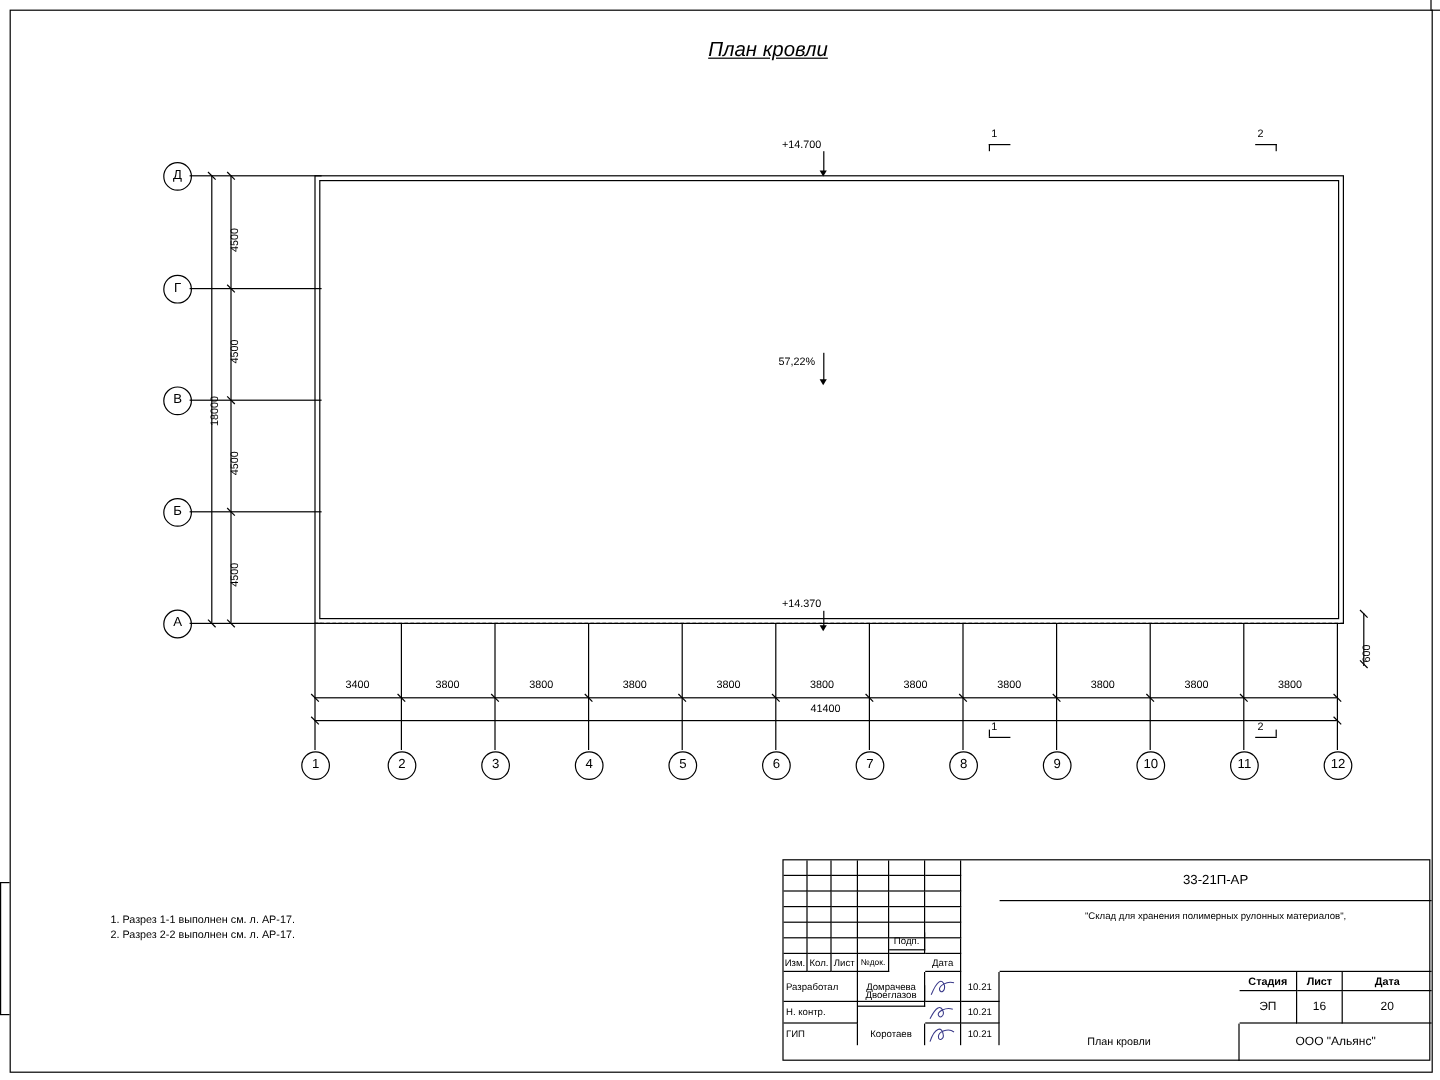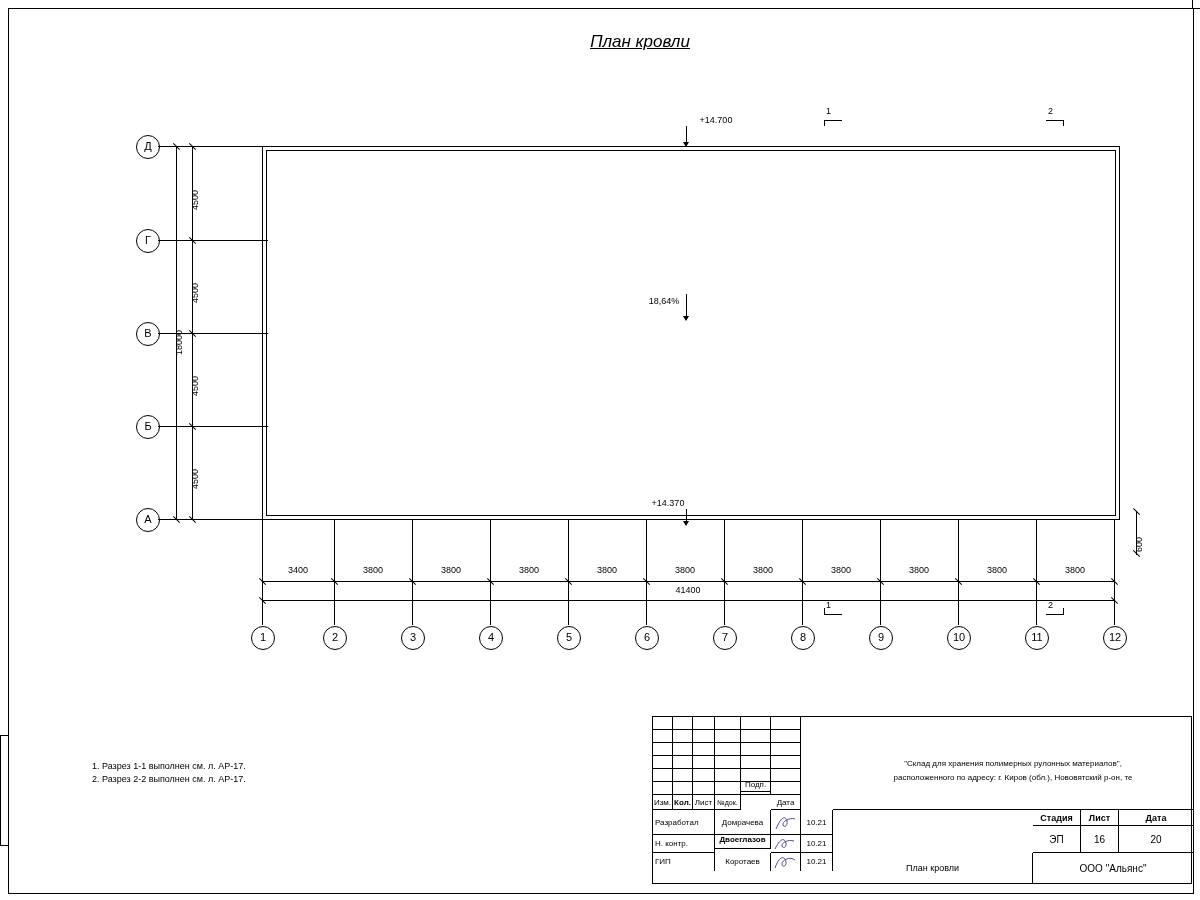--- a/index.html
+++ b/index.html
@@ -157,25 +157,25 @@
   <div class="ln vline" style="left:0px; top:735px; height:110px;"></div>
   <div class="ln hline" style="left:1192px; top:8px; width:8px;"></div>
   <div class="ln vline" style="left:1192px; top:0px; height:8px;"></div>
 
   <div class="title">План кровли</div>
 
   <div class="roof"></div>
   <div class="roof-inner"></div>
   <div class="dashed-bottom"></div>
 
-  <div class="txt c" style="left:668px; top:116px;margin-left:48px;">+14.700</div>
+  <div class="txt c" style="left:668px; top:116px;">+14.700</div>
   <div class="ln vline" style="left:686px; top:126px; height:18px;"></div>
   <div class="arrowdown" style="left:683px; top:142px;"></div>
 
-  <div class="txt c" style="left:664px; top:297px;">18,64%</div>
+  <div class="txt c" style="left:664px; top:297px;">57,22%</div>
   <div class="ln vline" style="left:686px; top:294px; height:24px;"></div>
   <div class="arrowdown" style="left:683px; top:316px;"></div>
 
   <div class="txt c" style="left:668px; top:499px;">+14.370</div>
   <div class="ln vline" style="left:686px; top:509px; height:14px;"></div>
   <div class="arrowdown" style="left:683px; top:521px;"></div>
 
   <div class="secmark" style="left:826px; top:106px;">1</div>
   <div class="secline" style="left:824px; top:120px; width:18px; height:1px;"></div>
   <div class="secline" style="left:824px; top:120px; width:1px; height:6px;"></div>
@@ -327,57 +327,57 @@
     <div class="cell" style="left:118px; top:52px; width:30px; height:13px;"></div>
 
     <div class="cell" style="left:0; top:65px; width:20px; height:13px;"></div>
     <div class="cell" style="left:20px; top:65px; width:20px; height:13px;"></div>
     <div class="cell" style="left:40px; top:65px; width:22px; height:13px;"></div>
     <div class="cell" style="left:62px; top:65px; width:26px; height:13px;"></div>
     <div class="cell" style="left:88px; top:65px; width:30px; height:13px;"></div>
     <div class="cell" style="left:118px; top:65px; width:30px; height:13px;"></div>
 
     <div class="cell" style="left:0; top:78px; width:20px; height:15px; line-height:15px;">Изм.</div>
-    <div class="cell" style="left:20px; top:78px; width:20px; height:15px; line-height:15px;font-weight:bold;">Кол.</div>
+    <div class="cell" style="left:20px; top:78px; width:20px; height:15px; line-height:15px;">Кол.</div>
     <div class="cell" style="left:40px; top:78px; width:22px; height:15px; line-height:15px;">Лист</div>
     <div class="cell" style="left:62px; top:78px; width:26px; height:15px; line-height:15px; font-size:7px;">№док.</div>
     <div class="cell" style="left:88px; top:60px; width:30px; height:15px; line-height:15px;">Подп.</div>
     <div class="cell" style="left:118px; top:78px; width:30px; height:15px; line-height:15px;">Дата</div>
 
     <div class="cell" style="left:0; top:93px; width:62px; height:25px; line-height:25px; text-align:left; padding-left:2px;">Разработал</div>
     <div class="cell" style="left:62px; top:93px; width:56px; height:25px; line-height:25px;">Домрачева</div>
     <div class="cell" style="left:118px; top:93px; width:30px; height:25px; line-height:25px;">
       <svg width="26" height="20" viewBox="0 0 26 20" style="vertical-align:middle">
         <path d="M3 16 C8 4, 12 2, 14 8 C15 13, 11 15, 10 12 C9 9, 16 4, 22 6" stroke="#3a3a8a" fill="none" stroke-width="0.9"></path>
       </svg>
     </div>
     <div class="cell" style="left:148px; top:93px; width:32px; height:25px; line-height:25px;">10.21</div>
 
     <div class="cell" style="left:0; top:118px; width:62px; height:18px; line-height:18px; text-align:left; padding-left:2px;">Н. контр.</div>
-    <div class="cell" style="left:62px; top:114px; width:56px; height:18px; line-height:18px;font-weight:bold;">Двоеглазов</div>
+    <div class="cell" style="left:62px; top:104px; width:56px; height:18px; line-height:18px;">Двоеглазов</div>
     <div class="cell" style="left:118px; top:118px; width:30px; height:18px; line-height:18px;">
       <svg width="26" height="16" viewBox="0 0 26 16" style="vertical-align:middle">
         <path d="M2 13 C7 3, 11 1, 13 7 C14 11, 10 13, 9 10 C8 7, 15 3, 21 5" stroke="#3a3a8a" fill="none" stroke-width="0.9"></path>
       </svg>
     </div>
     <div class="cell" style="left:148px; top:118px; width:32px; height:18px; line-height:18px;">10.21</div>
 
     <div class="cell nbb" style="left:0; top:136px; width:62px; height:18px; line-height:18px; text-align:left; padding-left:2px;">ГИП</div>
     <div class="cell nbb" style="left:62px; top:136px; width:56px; height:18px; line-height:18px;">Коротаев</div>
     <div class="cell nbb" style="left:118px; top:136px; width:30px; height:18px; line-height:18px;">
       <svg width="26" height="16" viewBox="0 0 26 16" style="vertical-align:middle">
         <path d="M2 14 C6 2, 12 1, 13 8 C14 12, 9 14, 9 10 C9 6, 17 2, 22 6" stroke="#3a3a8a" fill="none" stroke-width="0.9"></path>
       </svg>
     </div>
     <div class="cell nbb" style="left:148px; top:136px; width:32px; height:18px; line-height:18px;">10.21</div>
 
+    <div class="cell nb" style="left:180px; top:0; width:360px; height:34px; line-height:34px; font-size:11px;">33-21П-АР</div>
 
     <div class="cell nb" style="left:180px; top:34px; width:360px; height:59px; line-height:14px; padding-top:6px; white-space:normal; font-size:8px;">
       <div>"Склад для хранения полимерных рулонных материалов",</div>
-      <div>расположенного по адресу: г. Киров (обл.), Нововятский р-он, те</div>
     </div>
 
 
     <div class="cell" style="left:380px; top:93px; width:48px; height:16px; line-height:16px; font-weight:bold; font-size:9px;">Стадия</div>
     <div class="cell" style="left:428px; top:93px; width:38px; height:16px; line-height:16px; font-weight:bold; font-size:9px;">Лист</div>
     <div class="cell nb" style="left:466px; top:93px; width:74px; height:16px; line-height:16px; font-weight:bold; font-size:9px;">Дата</div>
 
     <div class="cell" style="left:380px; top:109px; width:48px; height:27px; line-height:27px; font-size:10px;">ЭП</div>
     <div class="cell" style="left:428px; top:109px; width:38px; height:27px; line-height:27px; font-size:10px;">16</div>
     <div class="cell nb" style="left:466px; top:109px; width:74px; height:27px; line-height:27px; font-size:10px;">20</div>

